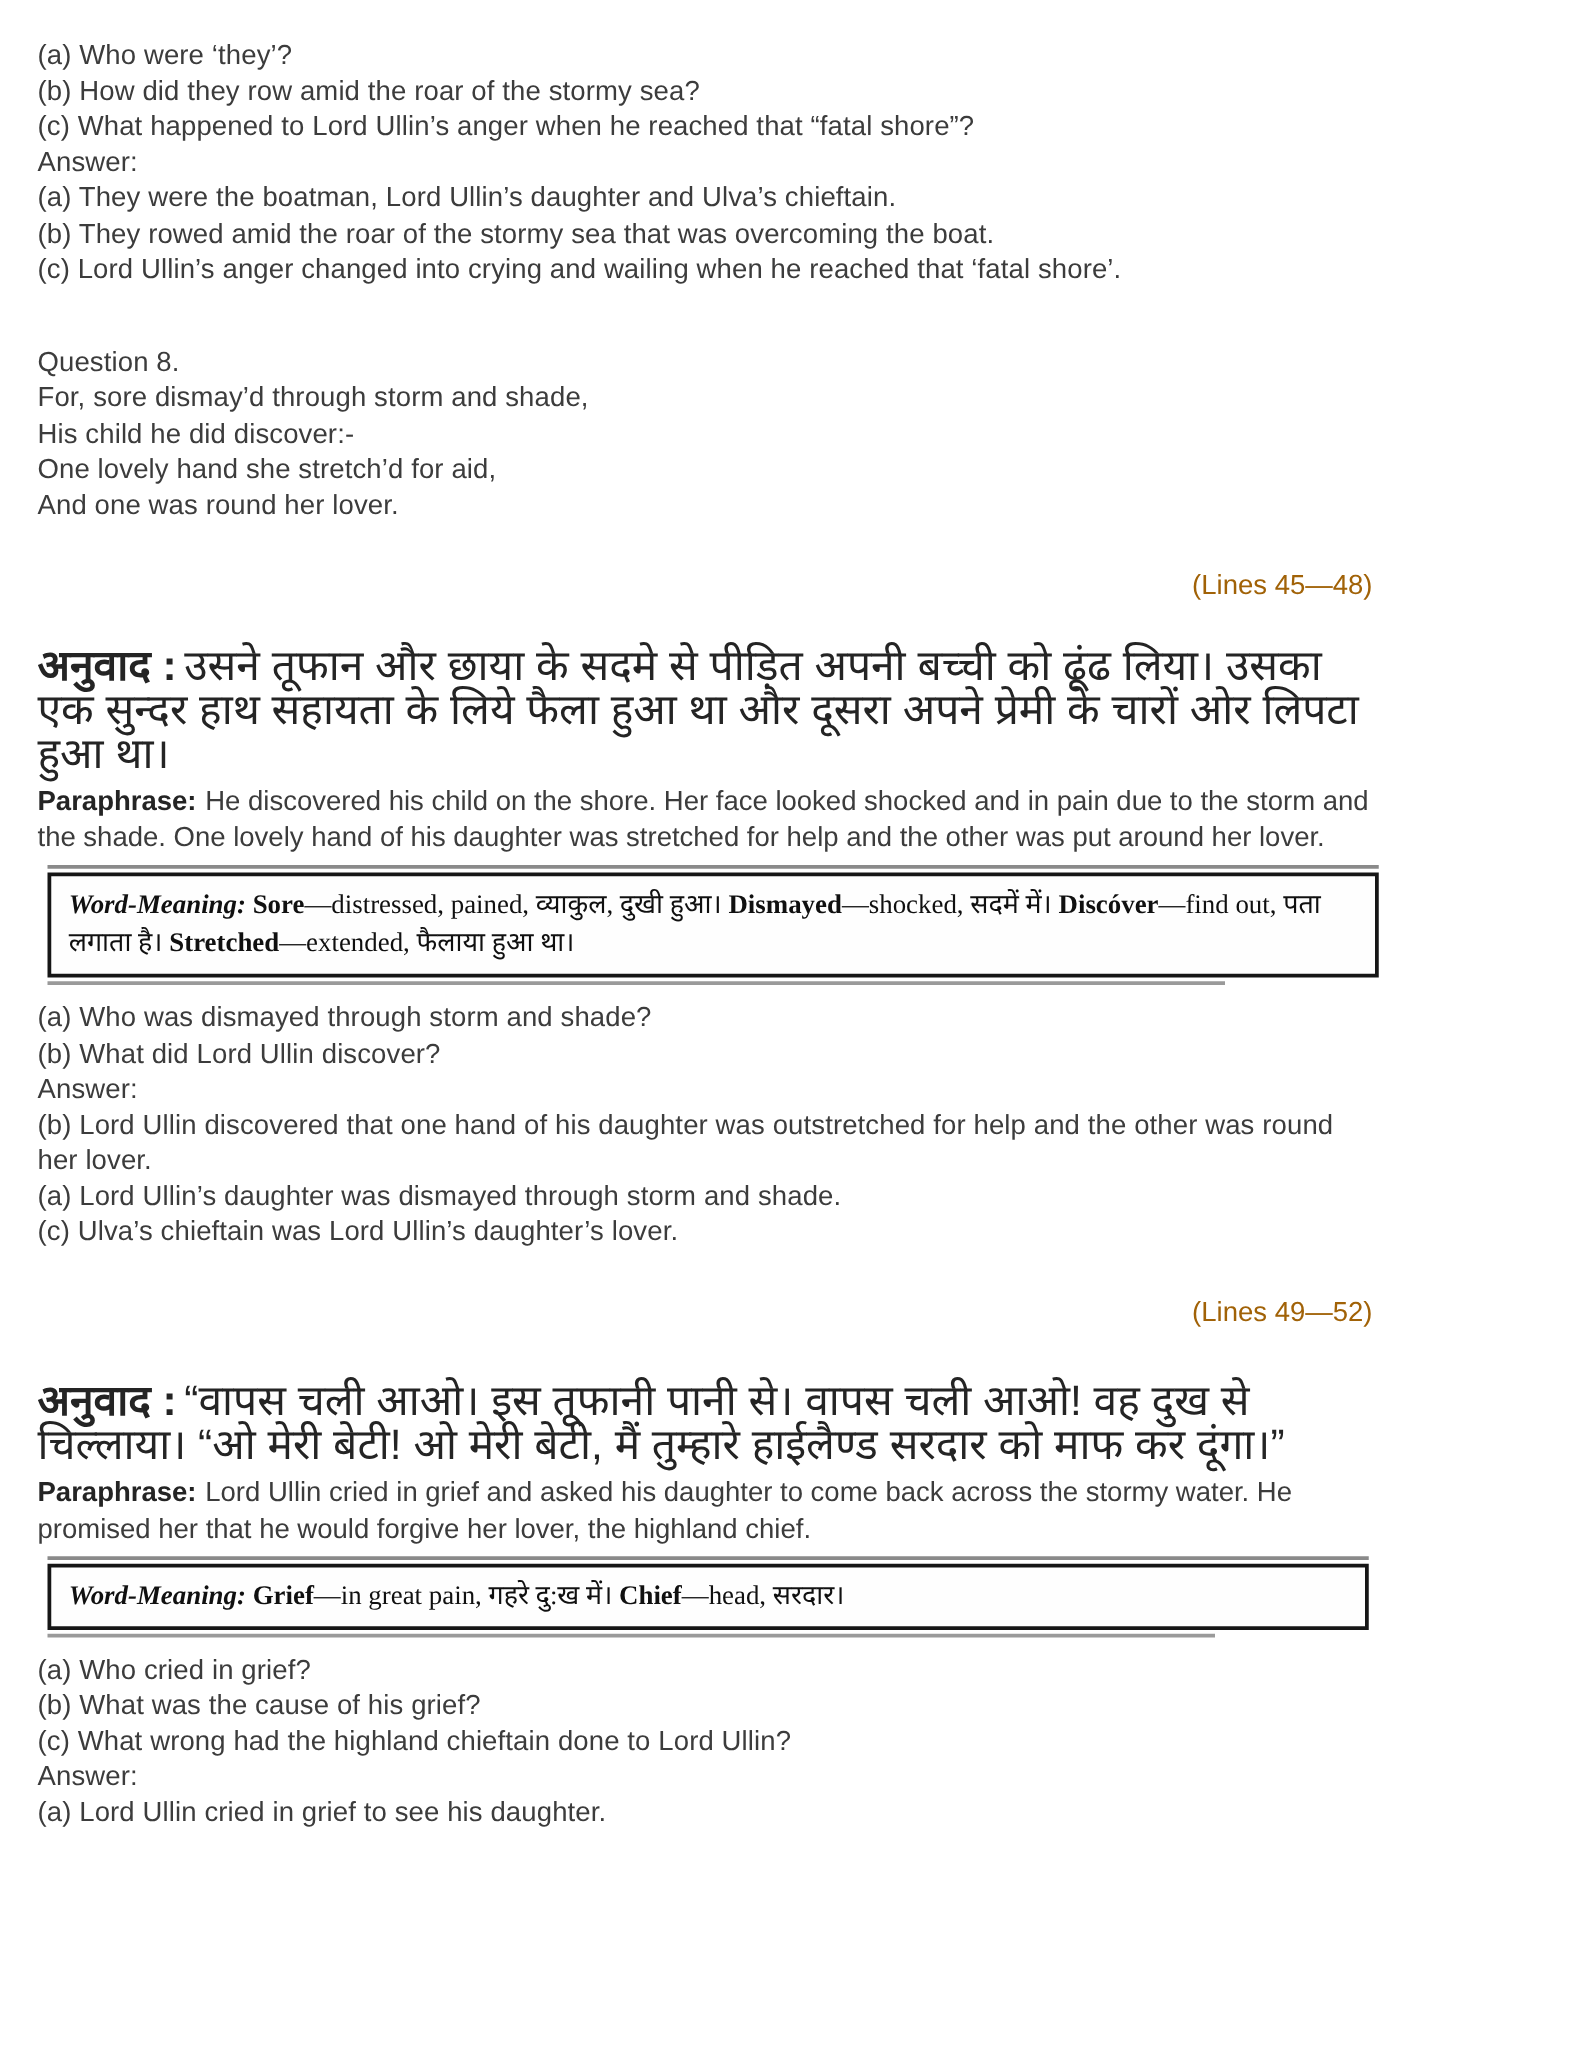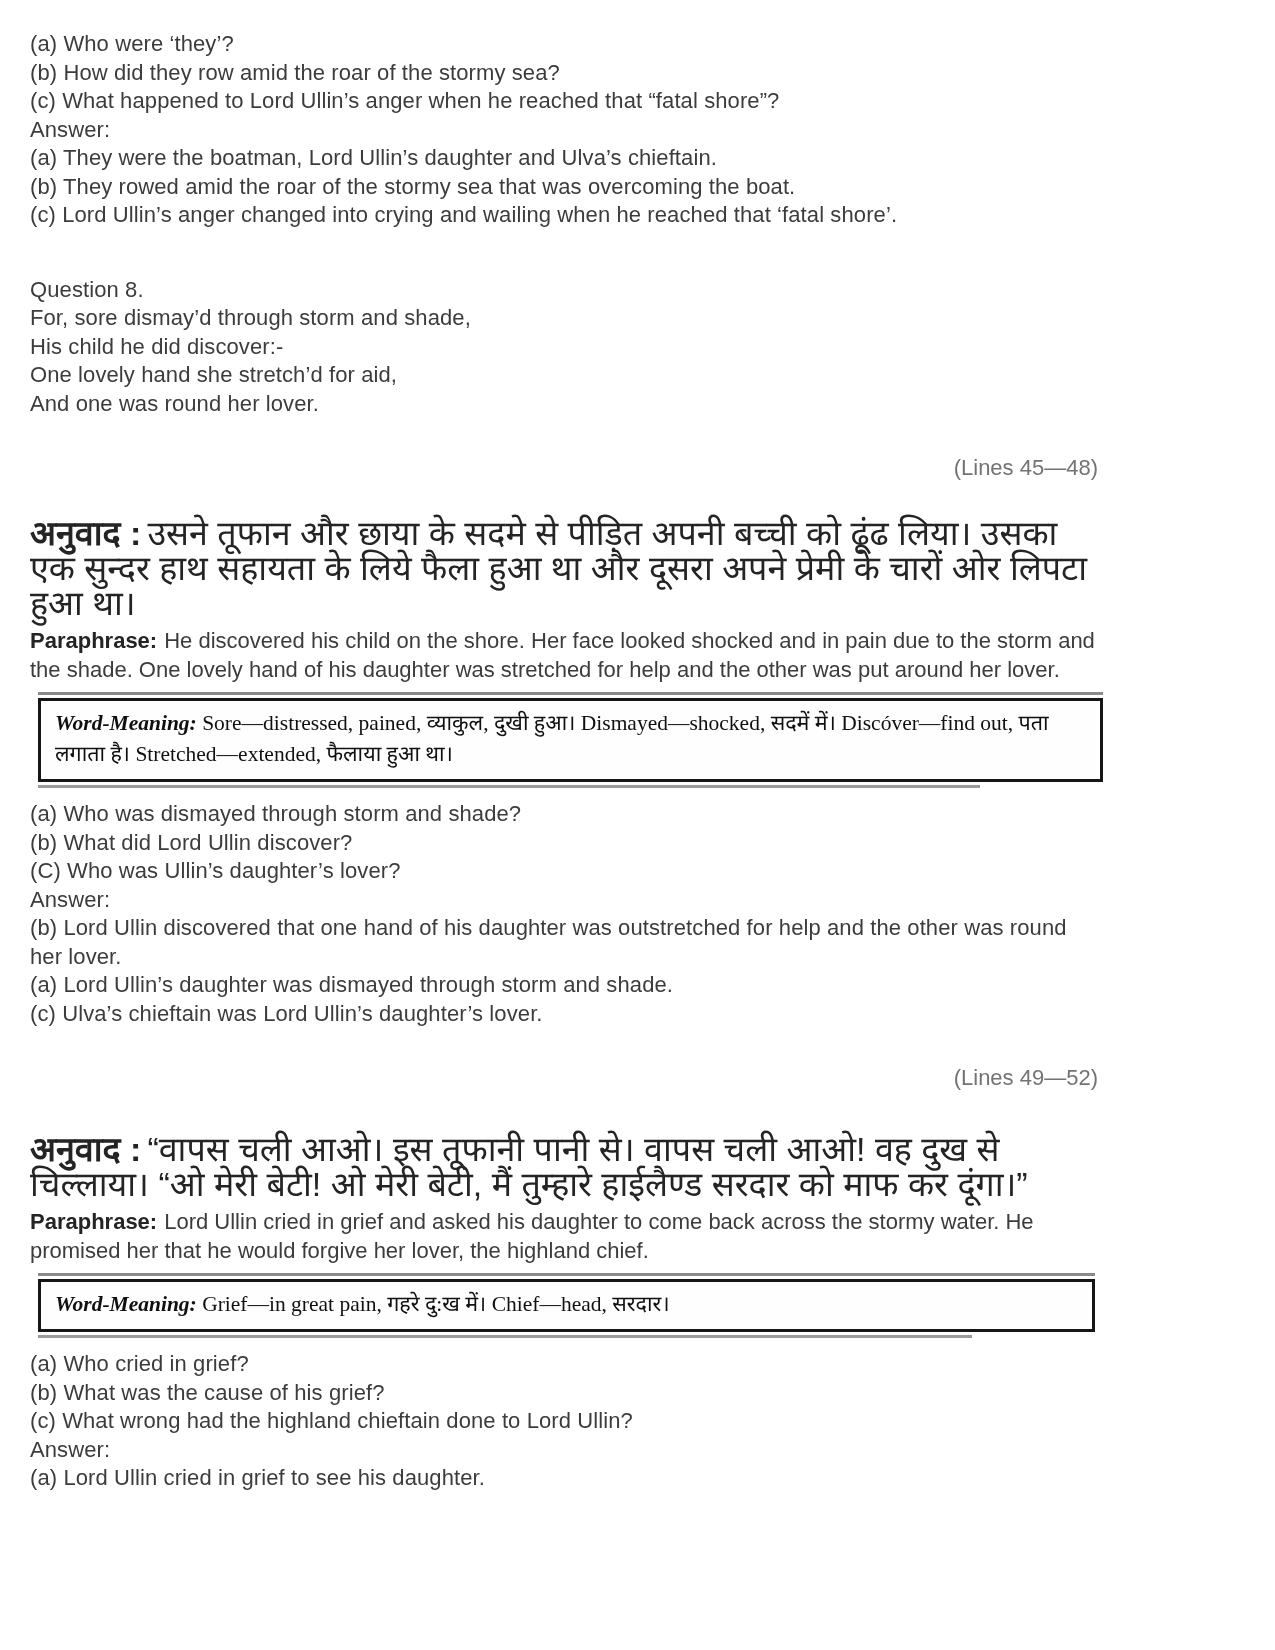--- a/index.html
+++ b/index.html
@@ -18,21 +18,21 @@
     font-size: 22px;
     line-height: 28.5px;
     letter-spacing: 0.1px;
   }
   .section { margin-top: 46px; }
   .lines-ref {
     text-align: right;
     font-size: 22px;
     line-height: 28px;
     margin-top: 36px;
-    color: #737373;
+    color: #a16207;
     padding-right: 2px;
   }
   .hindi {
     margin: 34px 0 0 0;
     font-size: 34px;
     line-height: 35px;
     color: #242424;
   }
   .hindi .lbl {
     font-weight: bold;
@@ -71,21 +71,21 @@
     background: #8a8a8a;
   }
   .wm-box::after {
     content: "";
     position: absolute;
     left: -3px; right: 120px; bottom: -9px;
     height: 3px;
     background: #9a9a9a;
   }
   .wm-label { font-style: italic; font-weight: bold; }
-  .wm-term { font-weight: normal; }
+  .wm-term { font-weight: bold; }
   .qa-list { margin-top: 16px; }
 </style>
 </head>
 <body>
 
 <div class="page">
 
   <div>
     <div>
         <div class="qline">(a) Who were ‘they’?</div>
@@ -115,21 +115,20 @@
   <p class="hindi"><span class="lbl">अनुवाद :</span><span>उसने तूफान और छाया के सदमे से पीड़ित अपनी बच्ची को ढूंढ लिया। उसका एक सुन्दर हाथ सहायता के लिये फैला हुआ था और दूसरा अपने प्रेमी के चारों ओर लिपटा हुआ था।</span></p>
 
   <p class="para"><span class="lbl">Paraphrase:</span><span>He discovered his child on the shore. Her face looked shocked and in pain due to the storm and the shade. One lovely hand of his daughter was stretched for help and the other was put around her lover.</span></p>
 
   <div class="wm-box box1"><span class="wm-label">Word-Meaning: </span><span class="wm-term">Sore</span><span>—distressed, pained, व्याकुल, दुखी हुआ। </span><span class="wm-term">Dismayed</span><span>—shocked, सदमें में। </span><span class="wm-term">Discóver</span><span>—find out, पता लगाता है। </span><span class="wm-term">Stretched</span><span>—extended, फैलाया हुआ था।</span></div>
 
   <div class="qa-list">
     <div>
         <div class="qline">(a) Who was dismayed through storm and shade?</div>
         <div class="qline">(b) What did Lord Ullin discover?</div>
-        <div class="qline">(C) Who was Ullin’s daughter’s lover?</div>
       </div>
     <div class="qline">Answer:</div>
     <div>
         <div class="qline">(b) Lord Ullin discovered that one hand of his daughter was outstretched for help and the other was round her lover.</div>
         <div class="qline">(a) Lord Ullin’s daughter was dismayed through storm and shade.</div>
         <div class="qline">(c) Ulva’s chieftain was Lord Ullin’s daughter’s lover.</div>
       </div>
   </div>
 
 

